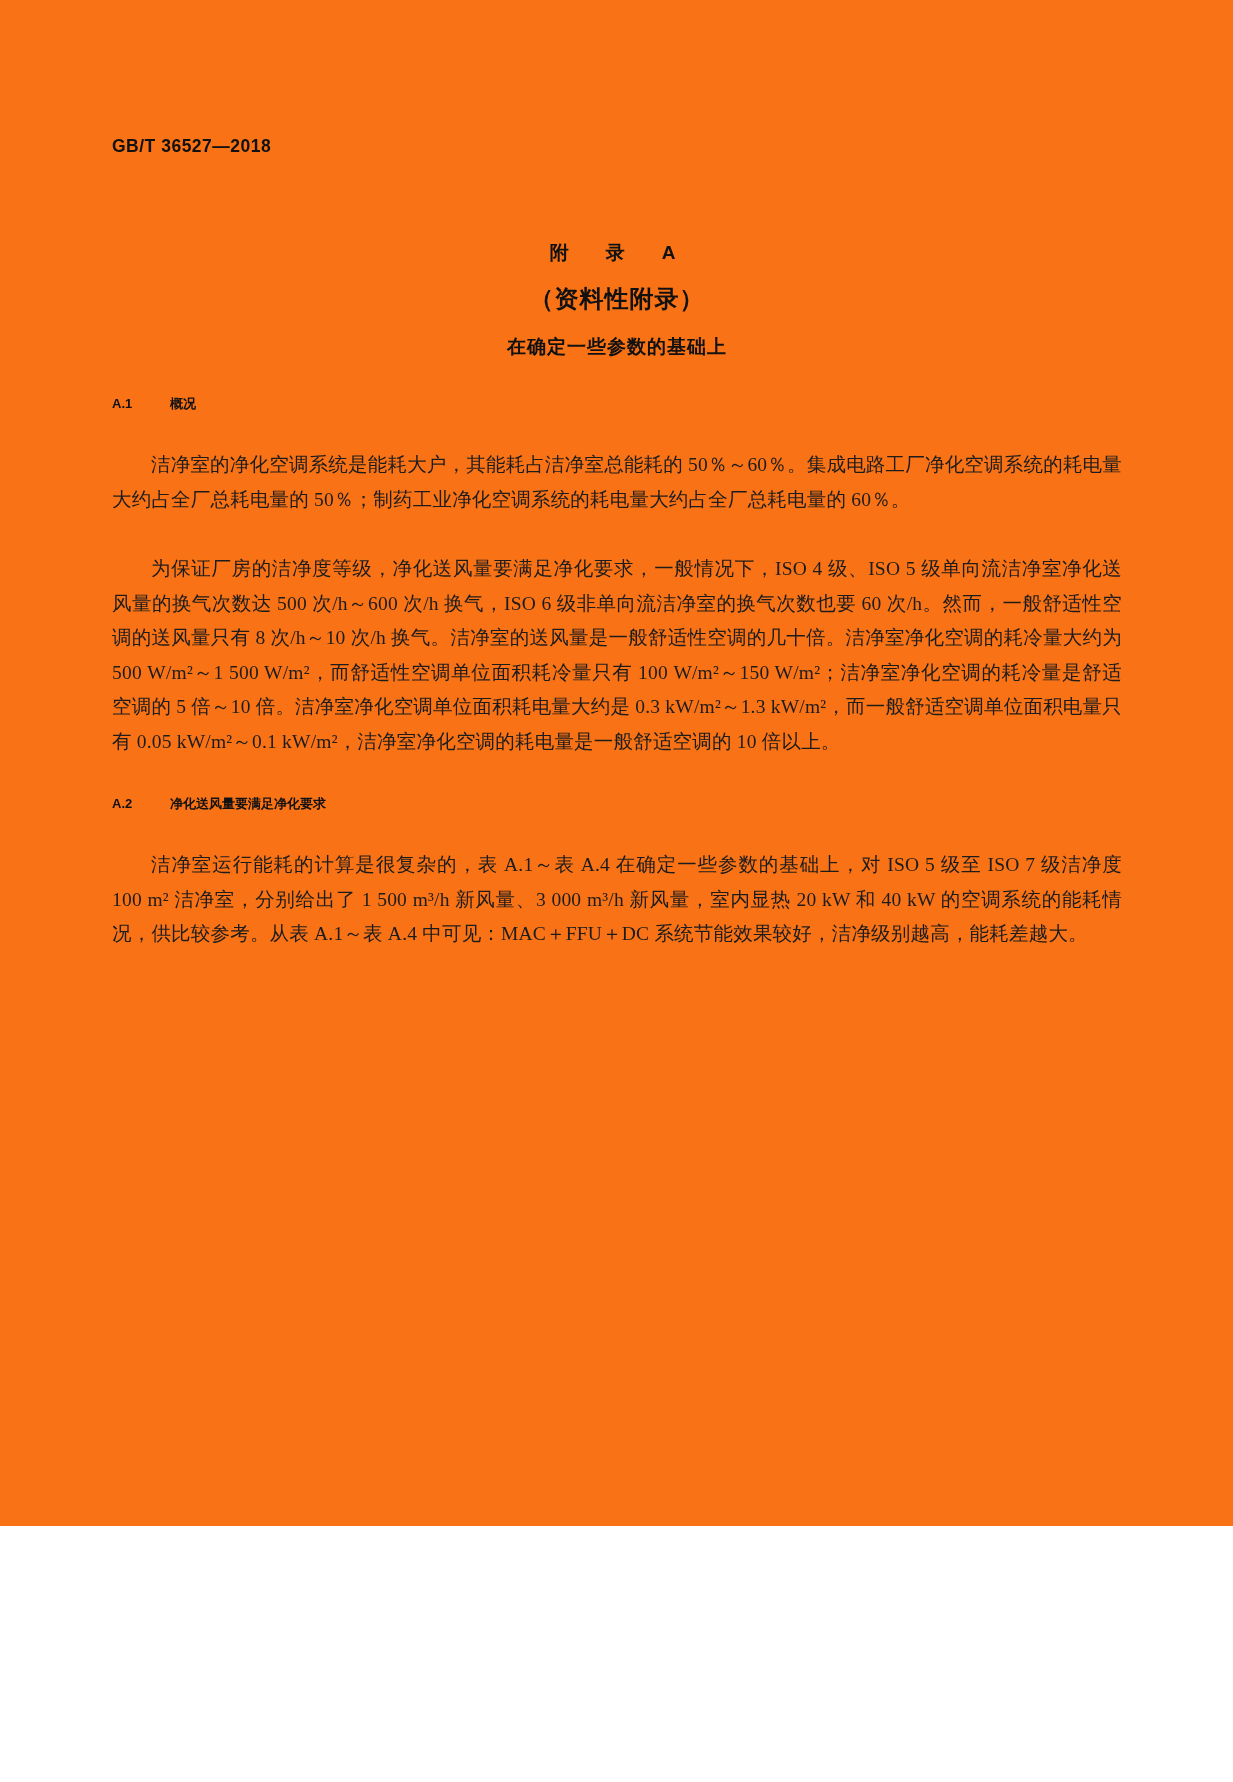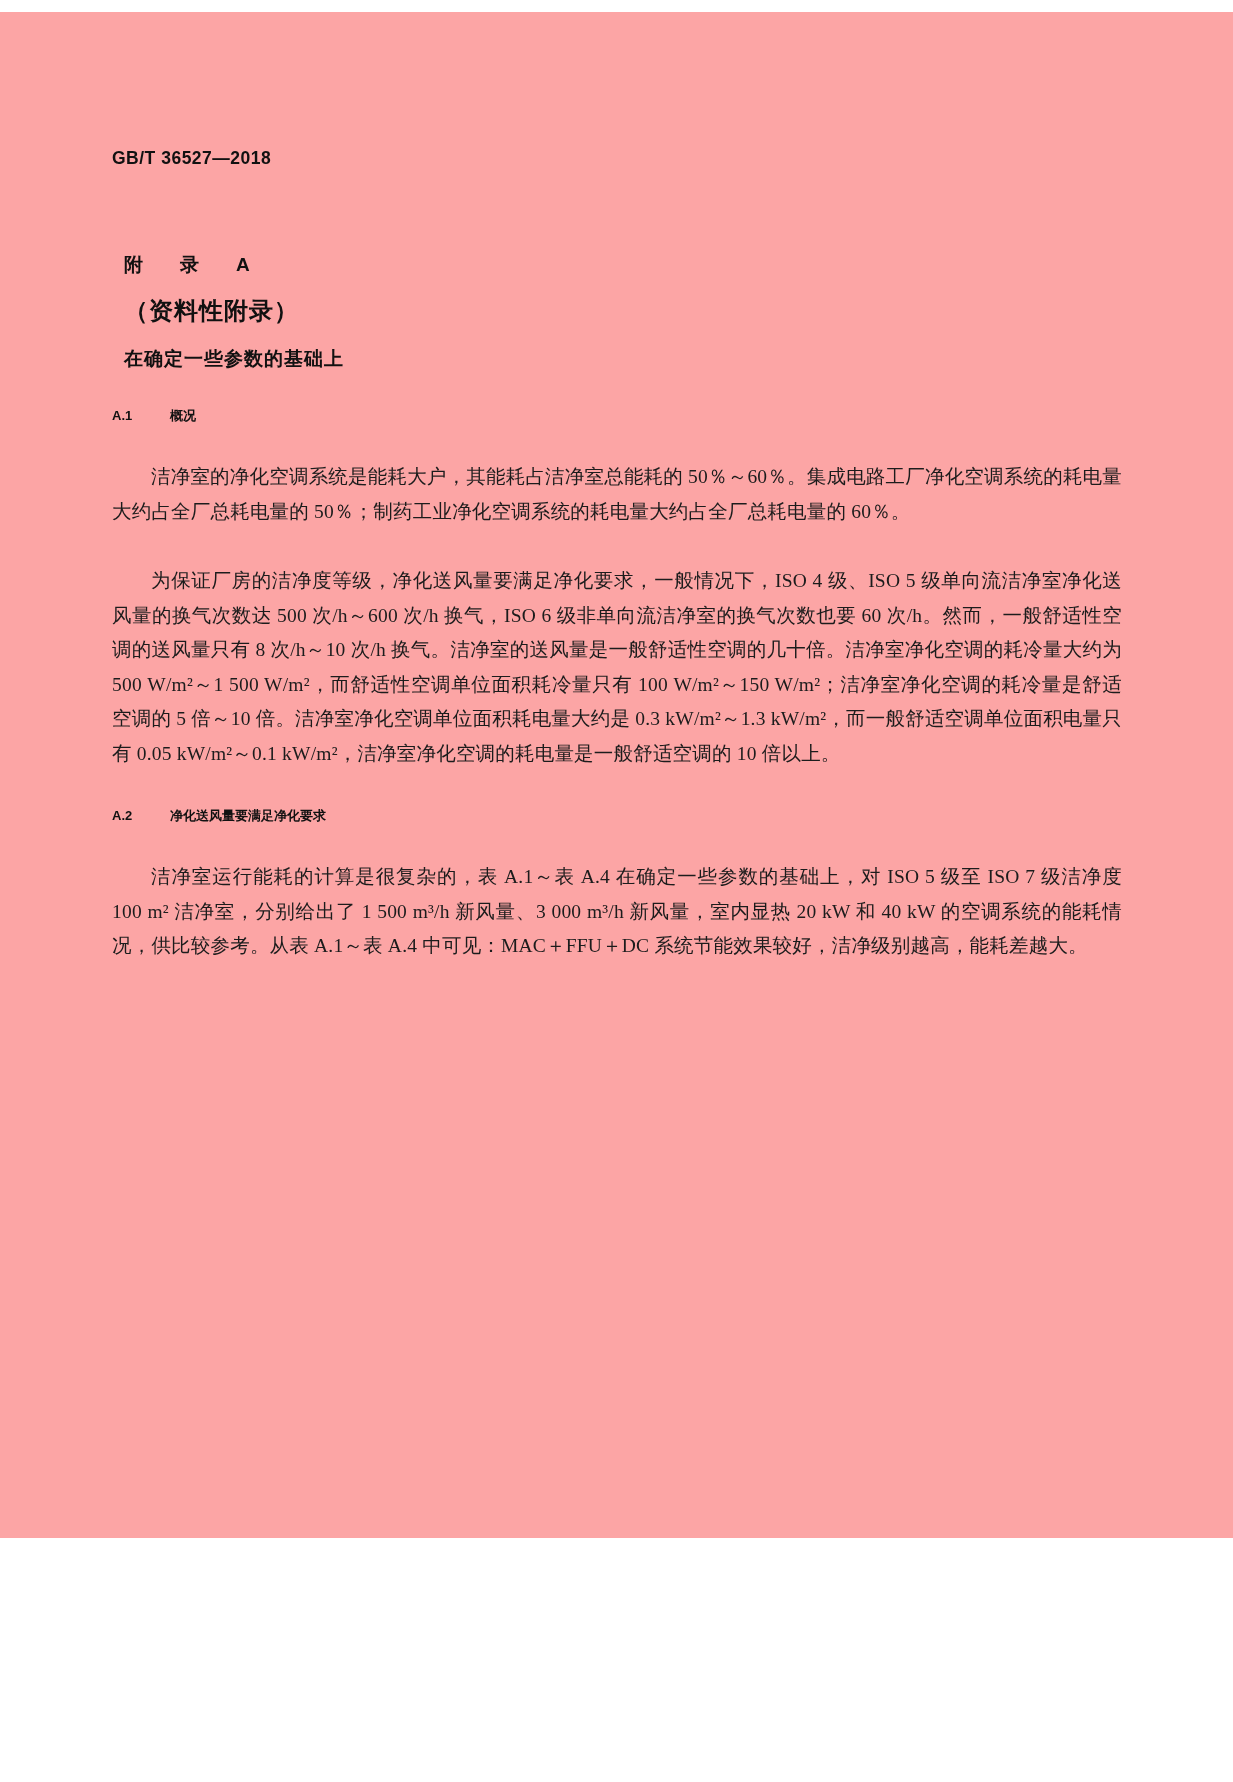--- a/index.html
+++ b/index.html
@@ -8,22 +8,22 @@
     background: #ffffff;
   }
   body {
     font-family: "Liberation Serif", "DejaVu Serif", serif;
     color: #1a1a1a;
   }
   .page {
     position: relative;
     width: 1233px;
     height: 1526px;
-    margin: 12px auto;
-    background: #fca5a5;
+    margin: 0 auto;
+    background: #f97316;
     overflow: hidden;
   }
   .content {
     position: absolute;
     left: 112px;
     top: 0;
     width: 1010px;
     height: 1782px;
   }
   .header-std {
@@ -32,22 +32,23 @@
     left: 0;
     font-family: "Liberation Sans", "DejaVu Sans", sans-serif;
     font-weight: bold;
     font-size: 17.5px;
     letter-spacing: 0.5px;
     color: #111;
   }
   .annex-block {
     position: absolute;
     top: 240px;
-    left: 12px;
+    left: 0;
     width: 1010px;
+    text-align: center;
   }
   .annex-title {
     font-family: "Liberation Sans", "DejaVu Sans", sans-serif;
     font-weight: bold;
     font-size: 19px;
     letter-spacing: 9px;
     color: #111;
   }
   .annex-sub {
     margin-top: 17px;

